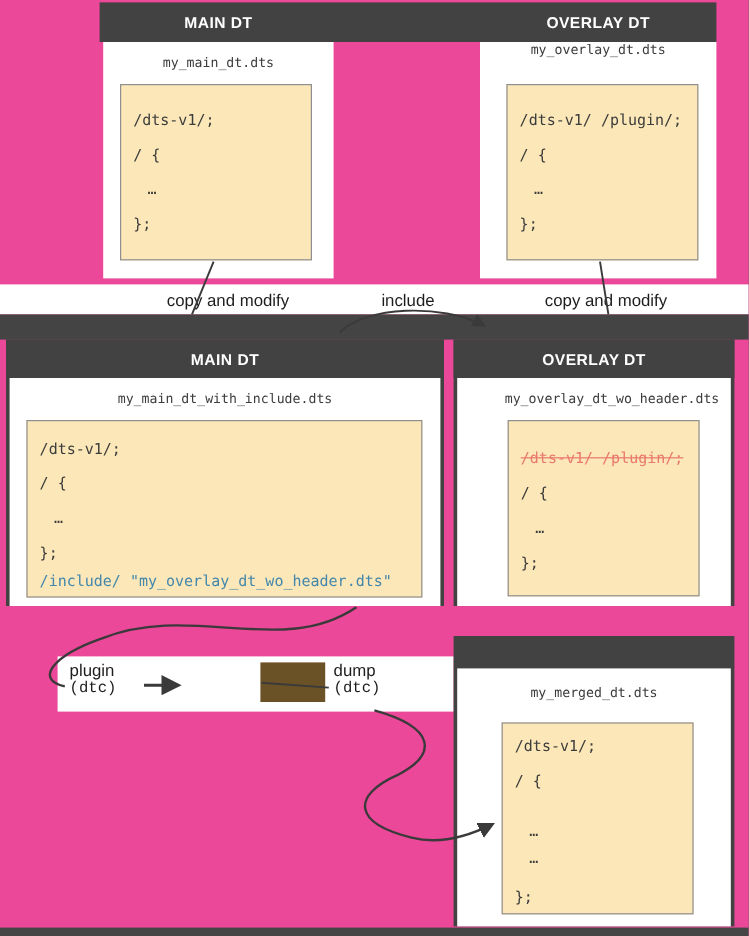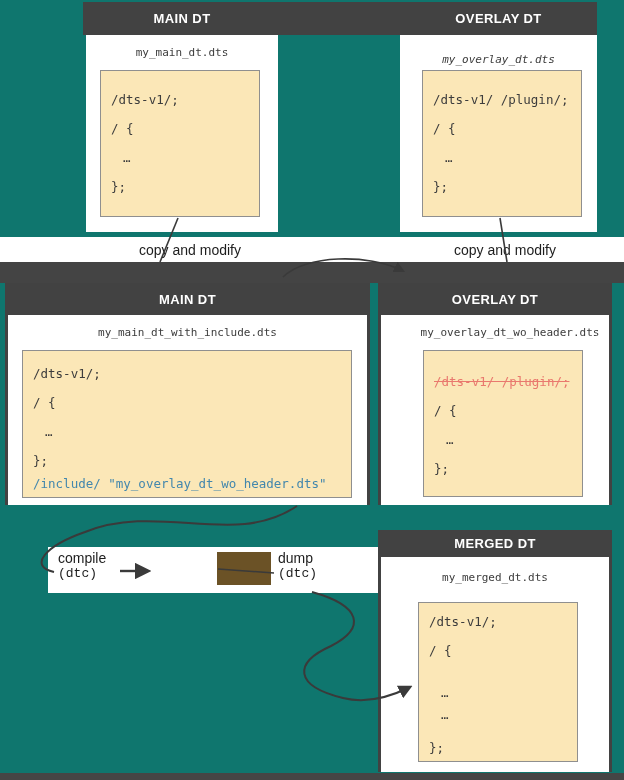--- a/index.html
+++ b/index.html
@@ -1,16 +1,16 @@
 <!DOCTYPE html>
 <html><head>
 <meta charset="utf-8">
 <style>
   html,body{margin:0;padding:0;background:#666666;}
-  .stage{position:relative;width:624px;height:780px;background:#0f766e;overflow:hidden;
+  .stage{position:relative;width:624px;height:780px;background:#ec4899;overflow:hidden;
          font-family:"Liberation Sans",sans-serif;}
   .abs{position:absolute;}
   .hdr{background:#424242;color:#ffffff;font-weight:bold;font-size:13px;letter-spacing:.4px;
        display:flex;align-items:center;justify-content:center;}
   .cardbody{background:#ffffff;}
   .fname{font-family:"DejaVu Sans Mono","Liberation Mono",monospace;font-size:11px;color:#3c3c3c;
          text-align:center;white-space:pre;}
   .codebox{background:#fbe7b7;border:1px solid #8f8f8f;box-sizing:border-box;
            font-family:"DejaVu Sans Mono","Liberation Mono",monospace;font-size:12.5px;color:#3c3c3c;
            padding:8px 10px 0 10px;}
@@ -44,31 +44,32 @@
     <div class="fname" style="margin-top:11px;">my_main_dt.dts</div>
   </div>
   <div class="abs codebox" style="left:100px;top:70px;width:160px;height:147px;padding-top:14px;">
     <div class="cl">/dts-v1/;</div>
     <div class="cl">/ {</div>
     <div class="cl ind">…</div>
     <div class="cl">};</div>
   </div>
 
   <div class="abs cardbody" style="left:400px;top:35px;width:197px;height:197px;">
-    <div class="fname" style="margin-top:18px;font-style:italic;">my_overlay_dt.dts</div>
+    <div class="fname" style="margin-top:0;">my_overlay_dt.dts</div>
   </div>
   <div class="abs codebox" style="left:422px;top:70px;width:160px;height:147px;padding-top:14px;">
     <div class="cl">/dts-v1/ /plugin/;</div>
     <div class="cl">/ {</div>
     <div class="cl ind">…</div>
     <div class="cl">};</div>
   </div>
 
   <div class="abs strip" style="left:0;top:237px;width:624px;height:25px;"></div>
   <div class="abs ctr lbl" style="left:120px;top:237px;width:140px;height:25px;">copy and modify</div>
+  <div class="abs ctr lbl" style="left:300px;top:237px;width:80px;height:25px;">include</div>
   <div class="abs ctr lbl" style="left:435px;top:237px;width:140px;height:25px;">copy and modify</div>
 
   <div class="abs band" style="left:0;top:262px;width:624px;height:21px;"></div>
 
   <div class="abs" style="left:5px;top:283px;width:365px;height:222px;background:#424242;">
     <div class="hdr" style="height:32px;">MAIN DT</div>
     <div class="cardbody abs" style="left:3px;top:32px;width:359px;height:190px;">
       <div class="fname" style="margin-top:11px;text-align:center;">my_main_dt_with_include.dts</div>
     </div>
   </div>
@@ -88,31 +89,30 @@
   </div>
   <div class="abs codebox" style="left:423px;top:350px;width:160px;height:147px;padding-top:16px;">
     <div class="cl del">/dts-v1/ /plugin/;</div>
     <div class="cl">/ {</div>
     <div class="cl ind">…</div>
     <div class="cl">};</div>
   </div>
 
   <div class="abs strip" style="left:48px;top:547px;width:330px;height:46px;"></div>
   <div class="abs" style="left:58px;top:550px;">
-    <div class="lbl">compile</div>
+    <div class="lbl">plugin</div>
     <div class="mono">(dtc)</div>
   </div>
   <div class="abs brown" style="left:217px;top:552px;width:54px;height:33px;"></div>
   <div class="abs" style="left:278px;top:550px;">
     <div class="lbl">dump</div>
     <div class="mono">(dtc)</div>
   </div>
 
   <div class="abs" style="left:378px;top:530px;width:234px;height:242px;background:#424242;">
-    <div class="hdr" style="height:27px;">MERGED DT</div>
     <div class="cardbody abs" style="left:3px;top:27px;width:228px;height:215px;">
       <div class="fname" style="margin-top:14px;">my_merged_dt.dts</div>
     </div>
   </div>
   <div class="abs codebox" style="left:418px;top:602px;width:160px;height:160px;padding-top:4px;">
     <div class="cl">/dts-v1/;</div>
     <div class="cl">/ {</div>
     <div class="sp16"></div>
     <div class="cl h22 ind">…</div>
     <div class="cl h22 ind">…</div>

